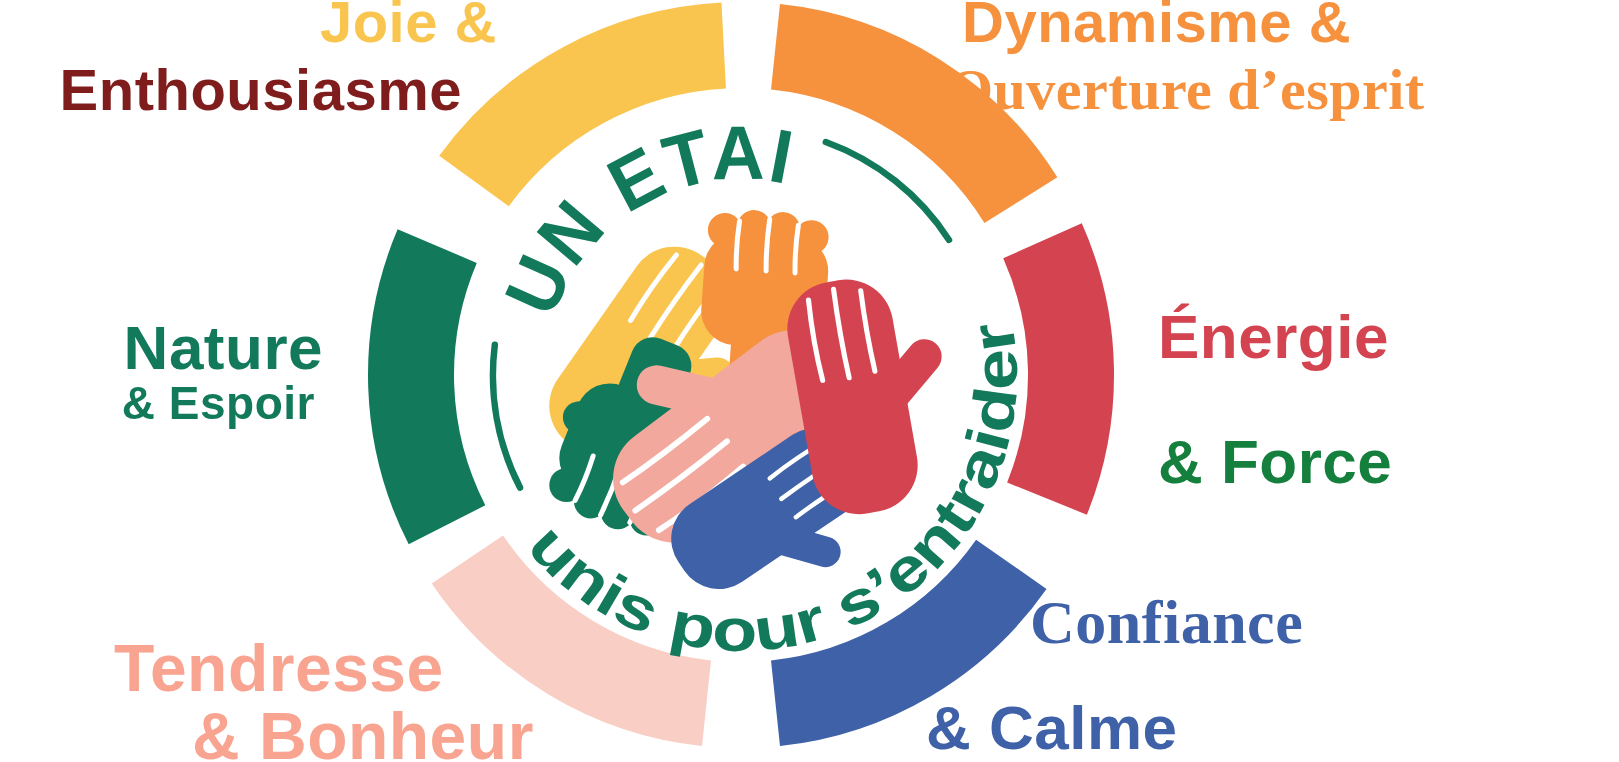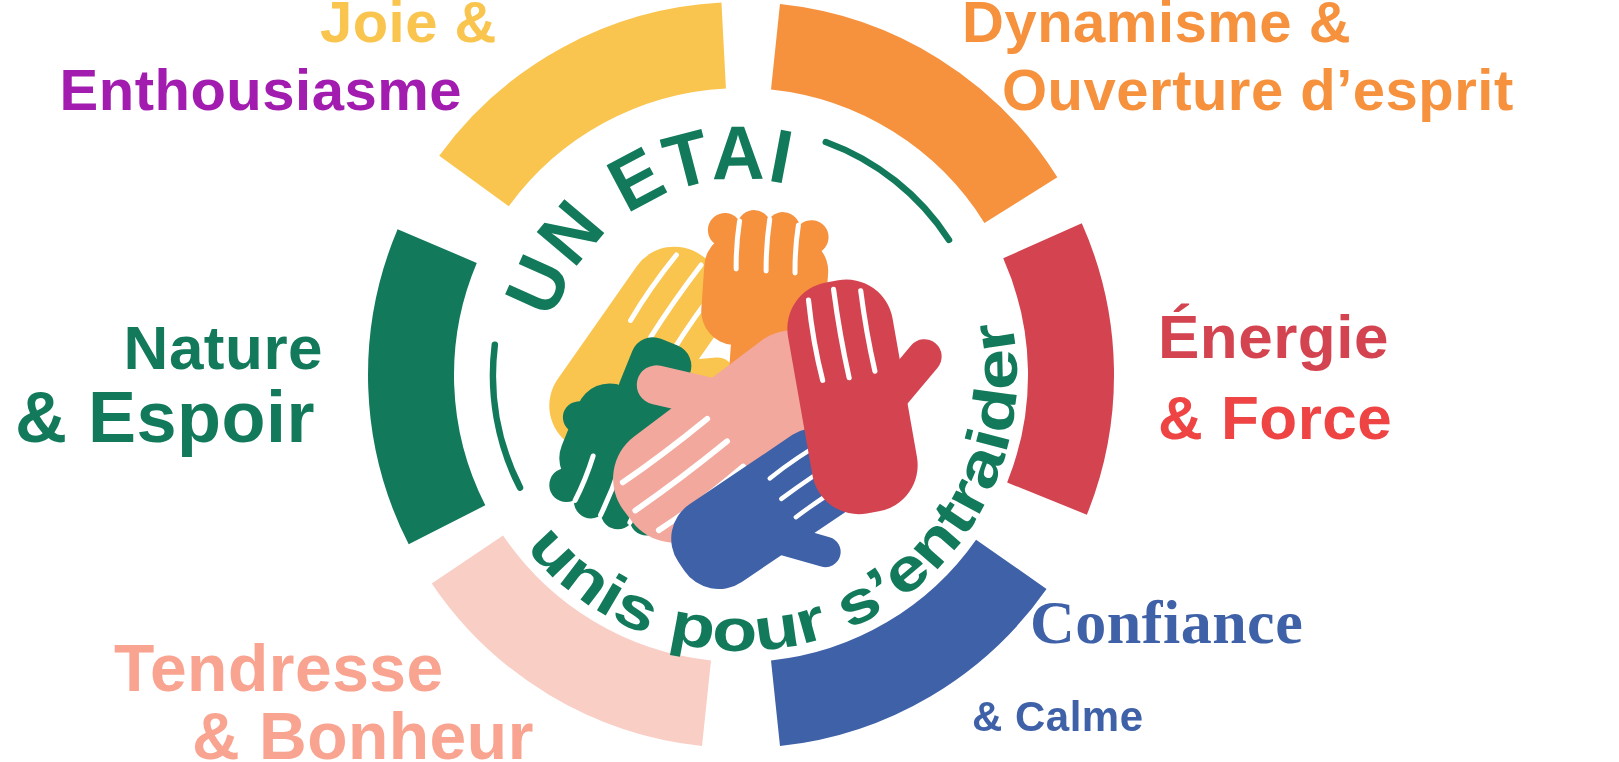--- a/index.html
+++ b/index.html
@@ -11,29 +11,29 @@
   .ring-arc{fill:none;stroke-linecap:butt;}
   .inner-arc{fill:none;stroke-linecap:round;}
   .arc-text{font-family:"Liberation Sans",sans-serif;font-weight:700;}
   .hline{stroke:#ffffff;stroke-width:5;fill:none;stroke-linecap:round;}
 
   .lbl{position:absolute;font-weight:700;font-size:58px;line-height:1.1;
        white-space:nowrap;letter-spacing:0.5px;}
   #l-joie-1{right:1122px;top:-10px;}
   #l-joie-2{right:1157px;top:58px;}
   #l-dynamisme-1{left:962px;top:-10px;}
-  #l-dynamisme-2{left:1002px;top:58px;}
+  #l-dynamisme-2{left:948px;top:58px;font-family:Liberation Serif, serif;}
   #l-energie-1{left:1158px;top:303px;font-size:62px;}
   #l-energie-2{left:1158px;top:384px;font-size:62px;}
   #l-confiance-1{left:1030px;top:588px;font-size:62px;font-family:Liberation Serif, serif;}
-  #l-confiance-2{left:972px;top:694px;font-size:42px;}
+  #l-confiance-2{left:926px;top:694px;font-size:62px;}
   #l-tendresse-1{left:114px;top:632px;font-size:66px;}
   #l-tendresse-2{left:192px;top:700px;font-size:66px;}
   #l-nature-1{right:1296px;top:314px;font-size:62px;}
-  #l-nature-2{right:1304px;top:378px;font-size:72px;}
+  #l-nature-2{right:1304px;top:378px;font-size:46px;}
 </style>
 </head>
 <body>
 
 <div id="stage">
 
   <svg id="logo-svg" viewBox="0 0 1619 762" xmlns="http://www.w3.org/2000/svg">
     <defs>
       <path id="top-text-path" d="M 556.8 442.0 A 196 196 0 1 1 925.2 442.0"></path>
       <path id="bottom-text-path" d="M 473.2 441.8 A 276 276 0 1 0 1006.3 298.9"></path>
@@ -117,24 +117,24 @@
         <rect x="-52" y="-146" width="104" height="230" rx="46" fill="#D44450"></rect>
         <rect x="24" y="-40" width="84" height="34" rx="17" transform="rotate(-40 36 -20)" fill="#D44450"></rect>
         <path class="hline" d="M -26 -132 Q -29 -90 -26 -52"></path>
         <path class="hline" d="M 0 -138 Q -2 -92 0 -50"></path>
         <path class="hline" d="M 26 -132 Q 24 -90 26 -52"></path>
       </g>
     </g>
   </svg>
 
   <div class="lbl" id="l-joie-1" style="color: rgb(249, 197, 79);">Joie &amp;</div>
-  <div class="lbl" id="l-joie-2" style="color: #a21caf;">Enthousiasme</div>
+  <div class="lbl" id="l-joie-2" style="color: #7f1d1d;">Enthousiasme</div>
   <div class="lbl" id="l-dynamisme-1" style="color: rgb(246, 145, 62);">Dynamisme &amp;</div>
   <div class="lbl" id="l-dynamisme-2" style="color: rgb(246, 145, 62);">Ouverture d’esprit</div>
   <div class="lbl" id="l-energie-1" style="color: rgb(212, 68, 80);">Énergie</div>
-  <div class="lbl" id="l-energie-2" style="color: #ef4444;">&amp; Force</div>
+  <div class="lbl" id="l-energie-2" style="color: #15803d; margin-top: 44px;">&amp; Force</div>
   <div class="lbl" id="l-confiance-1" style="color: rgb(62, 97, 168);">Confiance</div>
   <div class="lbl" id="l-confiance-2" style="color: rgb(62, 97, 168);">&amp; Calme</div>
   <div class="lbl" id="l-tendresse-1" style="color: rgb(249, 164, 145); text-align: center;">Tendresse</div>
   <div class="lbl" id="l-tendresse-2" style="color: rgb(249, 164, 145);">&amp; Bonheur</div>
   <div class="lbl" id="l-nature-1" style="color: rgb(18, 122, 91);">Nature</div>
   <div class="lbl" id="l-nature-2" style="color: rgb(18, 122, 91);">&amp; Espoir</div>
 </div>
 
 </body></html>

